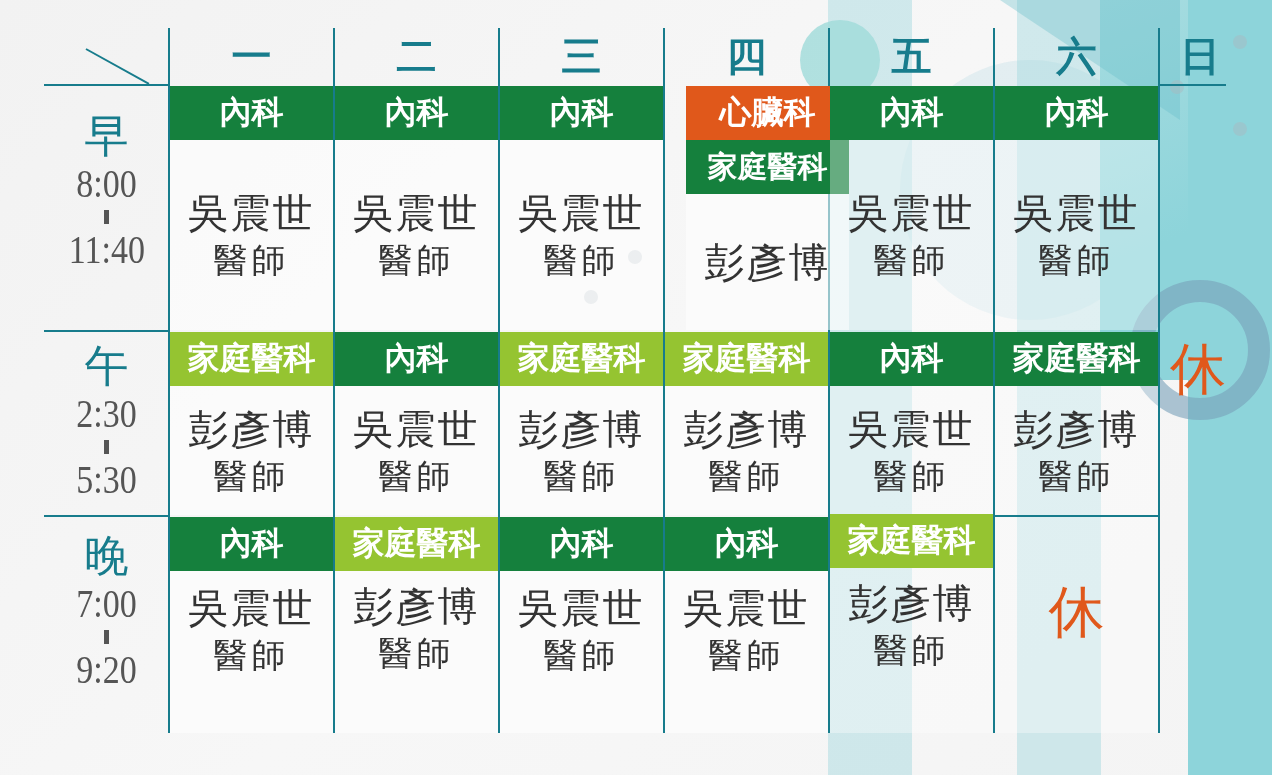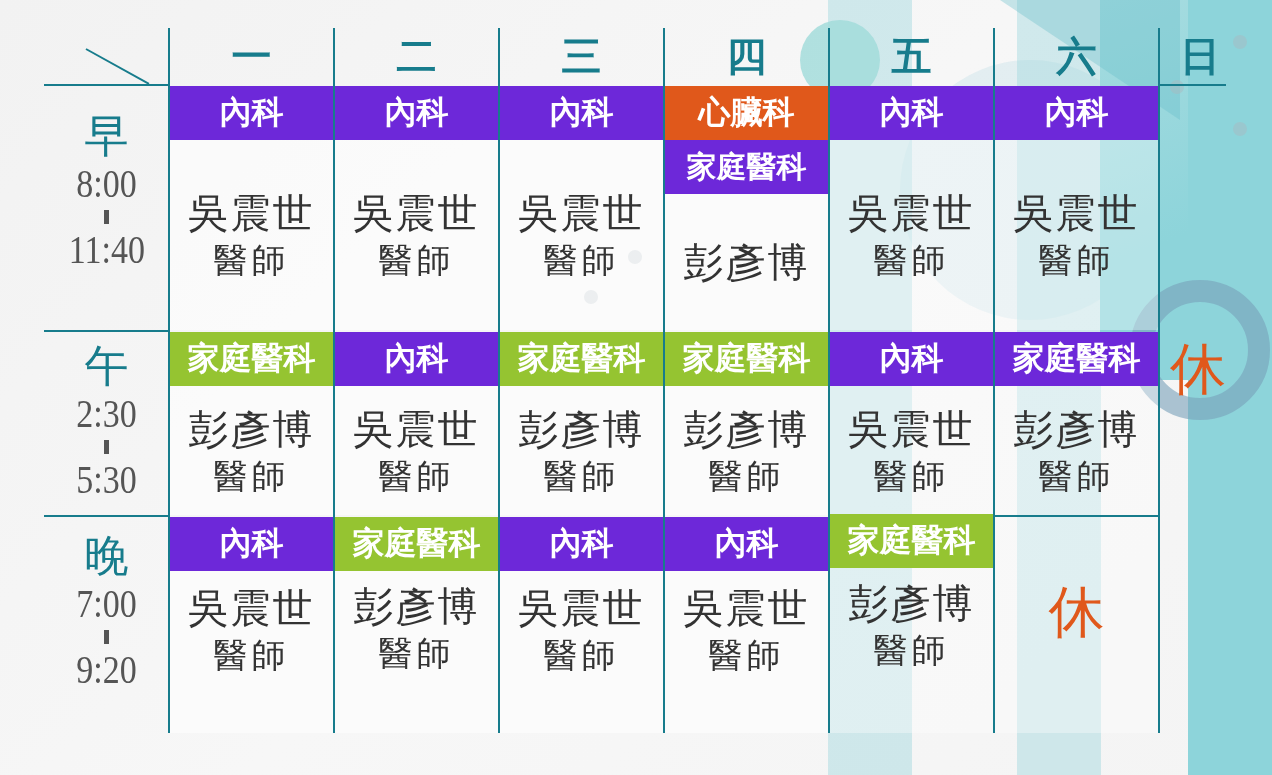--- a/index.html
+++ b/index.html
@@ -37,21 +37,21 @@
   .period .p-name { color: #177c8c; font-size: 44px; line-height: 52px; }
   .period .p-time { color: #555; font-size: 40px; font-family: "Liberation Serif", serif; line-height: 44px; transform: scaleX(0.85); }
   .period .p-dash { width: 5px; height: 14px; background: #555; margin: 4px 0; }
 
   .cell { position: absolute; width: 163px; display: flex; flex-direction: column; }
   .dept {
     height: 54px; width: 100%;
     display: flex; align-items: center; justify-content: center;
     color: #fff; font-size: 32px; font-weight: bold; white-space: nowrap; letter-spacing: 0px;
   }
-  .dept.internal { background: #6d28d9; }
+  .dept.internal { background: #15803d; }
   .dept.family { background: #95c431; }
   .dept.cardio { background: #e0581b; }
   .cell-body { flex: 1; background: rgba(255,255,255,0.55); display: flex; flex-direction: column; align-items: center; justify-content: center; }
   .doc-name { color: #333; font-size: 40px; line-height: 50px; letter-spacing: 2px; }
   .doc-title { color: #333; font-size: 34px; line-height: 44px; letter-spacing: 4px; }
   .closed { color: #e0581b; font-size: 56px; }
   .closed-sun { position: absolute; left: 1170px; top: 332px; color: #e0581b; font-size: 56px; }
 </style>
 </head>
 <body>
@@ -124,21 +124,21 @@
       <span class="doc-title">醫師</span>
     </div>
 </div>
 <div class="cell" style="left:500px;top:86px;height:244px">
   <div class="dept internal">內科</div>
   <div class="cell-body">
       <span class="doc-name">吳震世</span>
       <span class="doc-title">醫師</span>
     </div>
 </div>
-<div class="cell" style="left:665px;top:86px;height:244px">
+<div class="cell" style="left:686px;top:86px;height:244px">
   <div class="dept cardio">心臟科</div>
   <div class="dept internal" style="height:54px;font-size:30px">家庭醫科</div>
   <div class="cell-body">
       <span class="doc-name">彭彥博</span>
     </div>
 </div>
 <div class="cell" style="left:830px;top:86px;height:244px">
   <div class="dept internal">內科</div>
   <div class="cell-body" style="background:rgba(255,255,255,0.35)">
       <span class="doc-name">吳震世</span>

